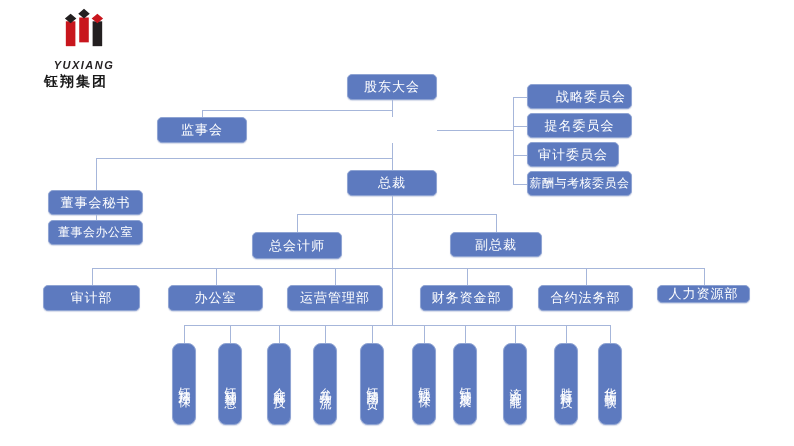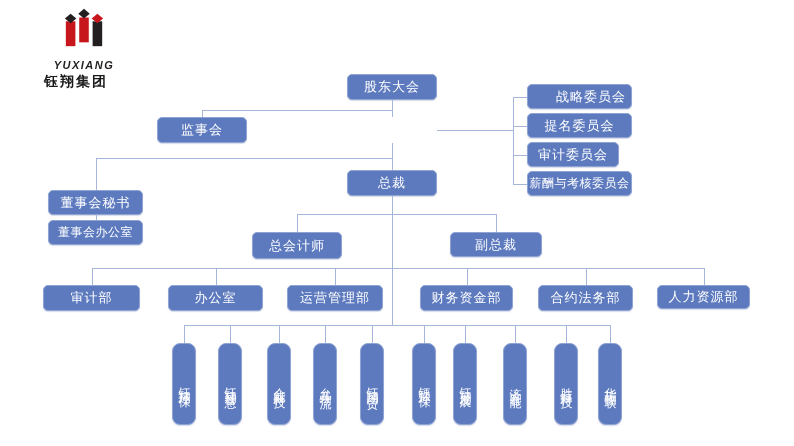--- a/index.html
+++ b/index.html
@@ -71,21 +71,21 @@
       <div class="node" style="left: 347px; top: 170px; width: 90px; height: 26px;">总裁</div>
       <div class="node" style="left: 48px; top: 190px; width: 95px; height: 25px;">董事会秘书</div>
       <div class="node small" style="left: 48px; top: 220px; width: 95px; height: 25px;">董事会办公室</div>
       <div class="node" style="left: 252px; top: 232px; width: 90px; height: 27px;">总会计师</div>
       <div class="node" style="left: 450px; top: 232px; width: 92px; height: 25px;">副总裁</div>
       <div class="node" style="left: 43px; top: 285px; width: 97px; height: 26px;">审计部</div>
       <div class="node" style="left: 168px; top: 285px; width: 95px; height: 26px;">办公室</div>
       <div class="node" style="left: 287px; top: 285px; width: 96px; height: 26px;">运营管理部</div>
       <div class="node" style="left: 420px; top: 285px; width: 93px; height: 26px;">财务资金部</div>
       <div class="node" style="left: 538px; top: 285px; width: 95px; height: 26px;">合约法务部</div>
-      <div class="node" style="left: 657px; top: 285px; width: 93px; height: 24px;">人力资源部</div>
+      <div class="node" style="left: 657px; top: 285px; width: 93px; height: 18px;">人力资源部</div>
       <div class="node vertical" style="left: 172px; top: 343px; width: 24px; height: 82px;">钰翔环保</div>
       <div class="node vertical" style="left: 218px; top: 343px; width: 24px; height: 82px;">钰翔智慧</div>
       <div class="node vertical" style="left: 267px; top: 343px; width: 24px; height: 82px;">会能科技</div>
       <div class="node vertical" style="left: 313px; top: 343px; width: 24px; height: 82px;">允升物流</div>
       <div class="node vertical" style="left: 360px; top: 343px; width: 24px; height: 82px;">钰翔国贸</div>
       <div class="node vertical" style="left: 412px; top: 343px; width: 24px; height: 82px;">钰强环保</div>
       <div class="node vertical" style="left: 453px; top: 343px; width: 24px; height: 82px;">钰翔发展</div>
       <div class="node vertical" style="left: 503px; top: 343px; width: 24px; height: 82px;">济方智能</div>
       <div class="node vertical" style="left: 554px; top: 343px; width: 24px; height: 82px;">胜恒科技</div>
       <div class="node vertical" style="left: 598px; top: 343px; width: 24px; height: 82px;">华瑞物联</div>

